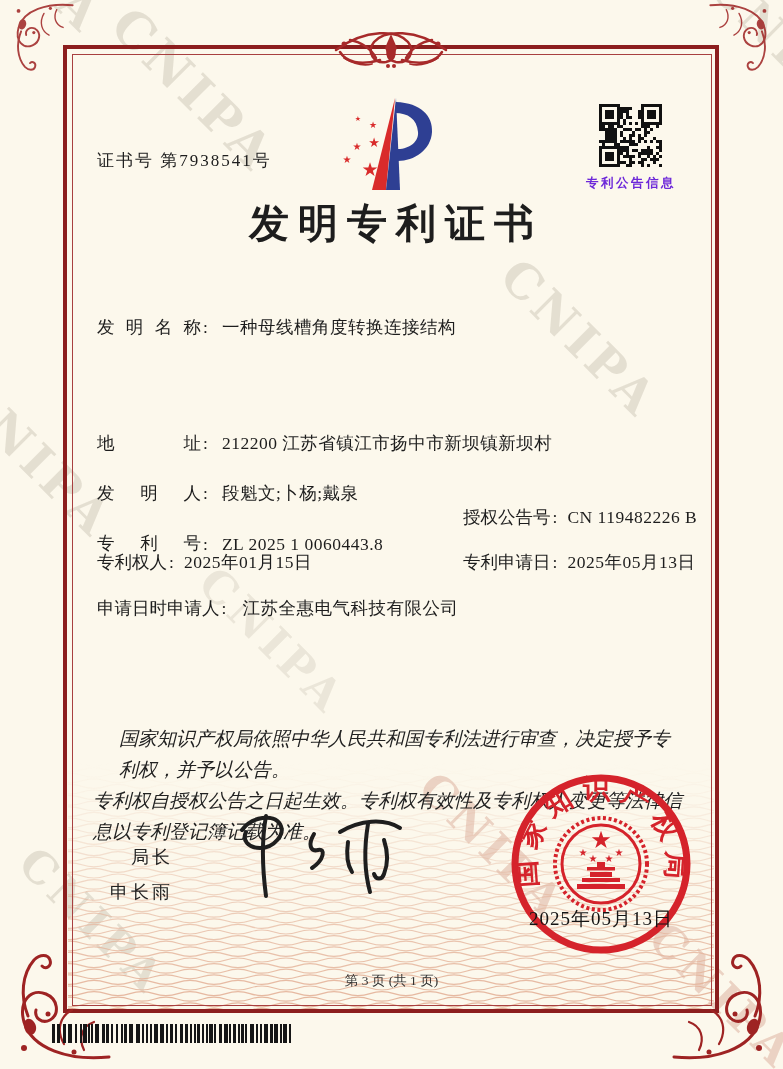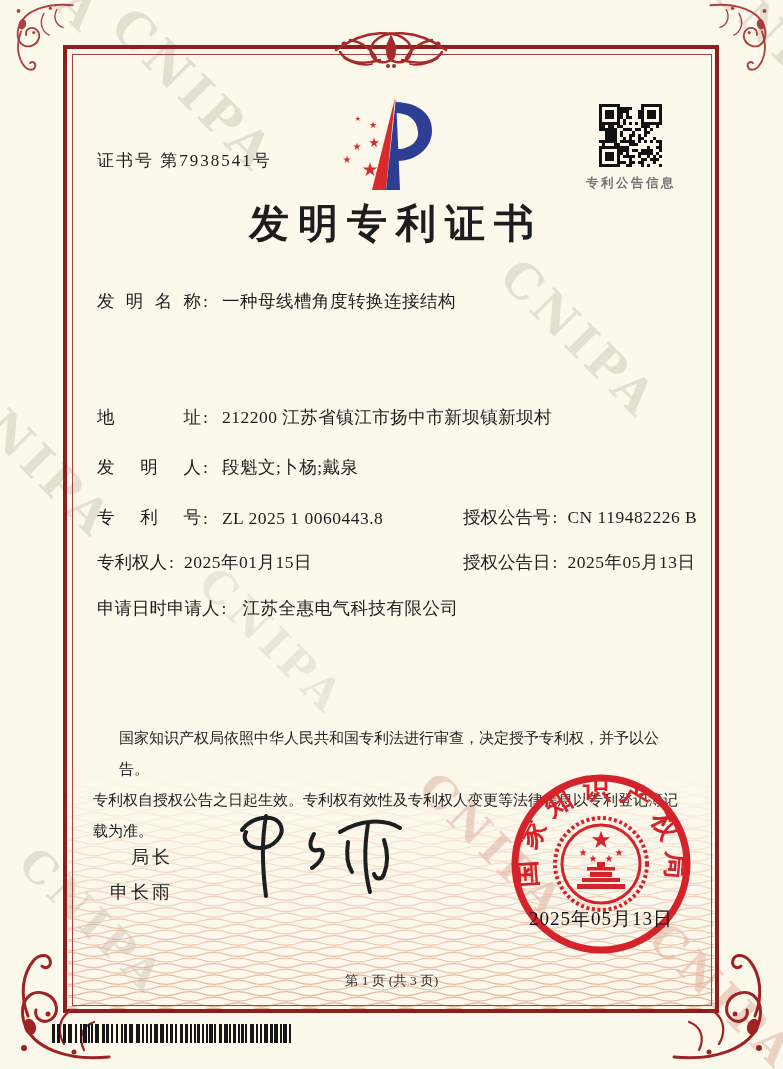--- a/index.html
+++ b/index.html
@@ -21,31 +21,31 @@
   
   .waveband{position:absolute;left:68px;top:762px;width:646px;height:247px;overflow:hidden;
     -webkit-mask-image:linear-gradient(180deg,transparent 0%,rgba(0,0,0,.35) 16%,rgba(0,0,0,.8) 42%,#000 72%);
     mask-image:linear-gradient(180deg,transparent 0%,rgba(0,0,0,.35) 16%,rgba(0,0,0,.8) 42%,#000 72%);}
   
   .certno{position:absolute;left:97px;top:101px;font-size:17px;letter-spacing:2px;margin-top:48px;}
   .title{position:absolute;left:0;top:196px;width:783px;text-align:center;
     font-size:40px;font-weight:bold;letter-spacing:9px;padding-left:9px;box-sizing:border-box;}
   .qr{position:absolute;left:599px;top:104px;}
   .qr-caption{position:absolute;left:584px;top:175px;width:94px;text-align:center;
-    font-size:12.5px;letter-spacing:2.5px;color:#737373;font-weight:bold;}
+    font-size:12.5px;letter-spacing:2.5px;color:#6d28d9;font-weight:bold;}
   
   .row{position:absolute;left:97px;width:620px;font-size:17.5px;white-space:nowrap;}
-  .jlabel{display:inline-block;width:104px;text-align:justify;text-align-last:justify;vertical-align:bottom;}
+  .jlabel{display:inline-block;width:104px;text-align:justify;text-align-last:justify;vertical-align:bottom;margin-top:26px;}
   .colon{margin:0 14px 0 2px;}
   .colon2{margin:0 10px 0 2px;}
   .val{letter-spacing:.5px;}
   .rcol{position:absolute;left:341px;top:0;white-space:nowrap;margin-left:25px;}
   
-  .statement{position:absolute;left:93px;top:723px;width:594px;font-size:15px;
-    line-height:31px;color:#222;}
+  .statement{position:absolute;left:93px;top:723px;width:594px;font-size:19px;
+    line-height:31px;font-style:italic;color:#222;}
   .statement .l1{padding-left:26px;}
   
   .director{position:absolute;left:110px;top:840px;font-size:18px;letter-spacing:3px;
     font-family:"Liberation Sans","DejaVu Sans",sans-serif;color:#222;line-height:35px;text-align:right;}
   .sig{position:absolute;left:222px;top:804px;}
   .seal{position:absolute;left:506px;top:769px;}
   .seal-date{position:absolute;left:506px;top:906px;width:190px;text-align:center;
     font-size:19px;color:#141414;letter-spacing:1px;}
   
   .footer{position:absolute;left:0;top:972px;width:783px;text-align:center;font-size:13.5px;color:#333;}
@@ -442,21 +442,21 @@
   </div>
   <div class="row" style="top:505px">
     <span class="jlabel">专利号</span><span class="colon">:</span><span class="val">ZL 2025 1 0060443.8</span>
     <span class="rcol">
       <span>授权公告号</span><span class="colon2">:</span><span class="val">CN 119482226 B</span>
     </span>
   </div>
   <div class="row" style="top:550px">
     <span>专利权人</span><span class="colon2">:</span><span class="val">2025年01月15日</span>
     <span class="rcol">
-      <span>授权公告日</span><span class="colon2">:</span><span class="val">2025年05月13日</span>
+      <span>专利申请日</span><span class="colon2">:</span><span class="val">2025年05月13日</span>
     </span>
   </div>
   <div class="row" style="top:596px">
     <span>申请日时申请人</span><span class="colon2">:</span><span class="val" style="margin-left:6px">江苏全惠电气科技有限公司</span>
   </div>
 
   <div class="statement">
     <div class="l1">国家知识产权局依照中华人民共和国专利法进行审查，决定授予专利权，并予以公告。</div>
     <div class="l2">专利权自授权公告之日起生效。专利权有效性及专利权人变更等法律信息以专利登记簿记载为准。</div>
   </div>
@@ -496,21 +496,21 @@
       </g>
       <rect x="-4" y="-2" width="8" height="5"></rect>
       <rect x="-14" y="3" width="28" height="3.5"></rect>
       <rect x="-11" y="8" width="22" height="5"></rect>
       <rect x="-19" y="14" width="38" height="4"></rect>
       <rect x="-24" y="20" width="48" height="5"></rect>
     </g>
   </svg>
   <div class="seal-date">2025年05月13日</div>
 
-  <div class="footer">第 1 页 (共 3 页)</div>
+  <div class="footer">第 3 页 (共 1 页)</div>
   <svg id="barcode" class="barcode" width="240" height="19">
       <rect x="0" y="0" width="3" height="19" fill="#161616"></rect>
       <rect x="5" y="0" width="3" height="19" fill="#161616"></rect>
       <rect x="11" y="0" width="3" height="19" fill="#161616"></rect>
       <rect x="16" y="0" width="4" height="19" fill="#161616"></rect>
       <rect x="23" y="0" width="2" height="19" fill="#161616"></rect>
       <rect x="28" y="0" width="2" height="19" fill="#161616"></rect>
       <rect x="31" y="0" width="4" height="19" fill="#161616"></rect>
       <rect x="36" y="0" width="2" height="19" fill="#161616"></rect>
       <rect x="39" y="0" width="2" height="19" fill="#161616"></rect>

